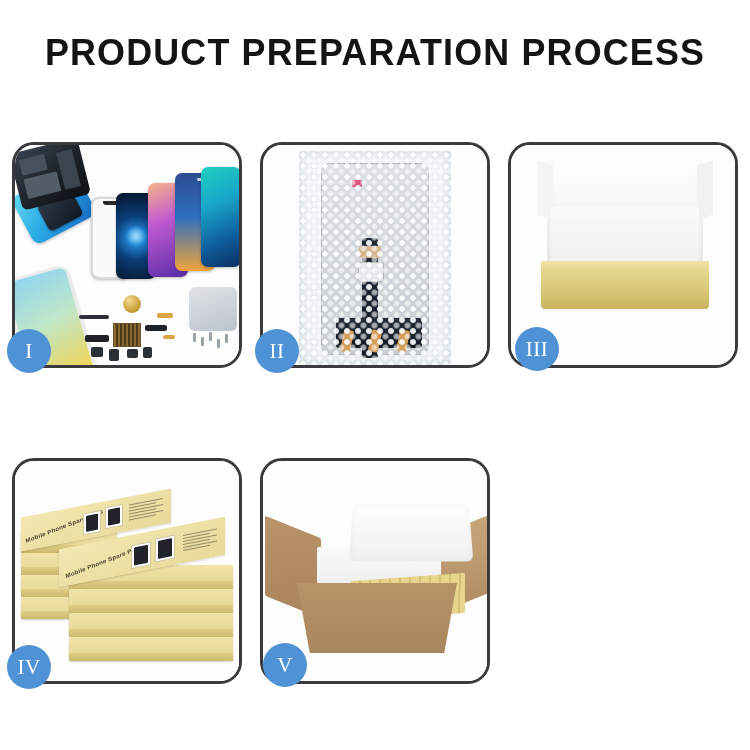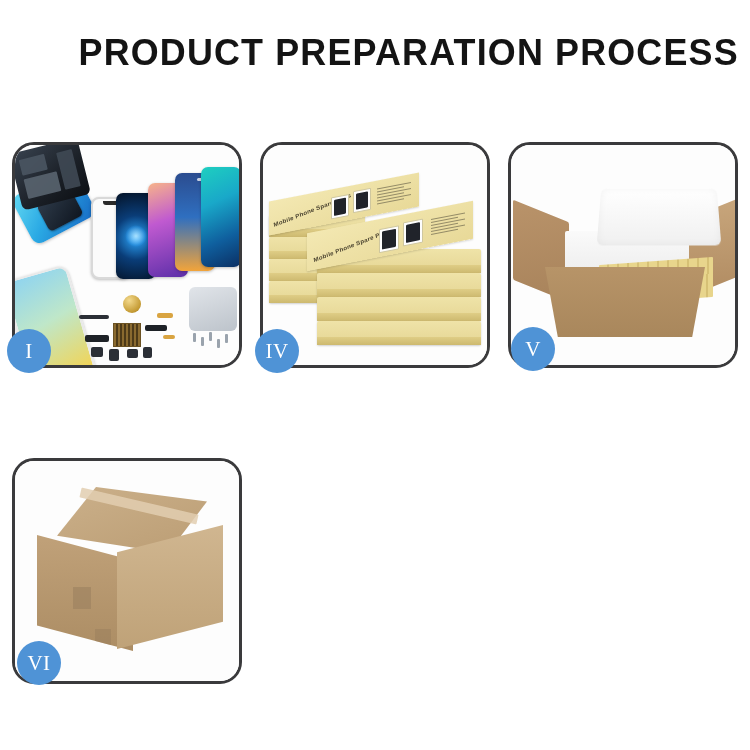--- a/index.html
+++ b/index.html
@@ -13,21 +13,21 @@
     font-family: "Liberation Sans", sans-serif;
     color: #111111;
     overflow: hidden;
     position: relative;
   }
 
   
   .header {
     width: 750px;
     padding-top: 34px;
-    text-align: right;
+    text-align: center;
   }
   .title {
     font-family: "Liberation Sans", sans-serif;
     font-size: 37px;
     font-weight: 700;
     letter-spacing: 1.2px;
     color: #141414;
     line-height: 1.05;
     white-space: nowrap;
     transform: scaleX(0.97);
@@ -415,21 +415,48 @@
             <i style="left:10px;top:6px"></i>
           <i style="left:18px;top:1px"></i>
             <i style="left:26px;top:8px"></i>
           <i style="left:34px;top:3px"></i>
         </div>
       </div>
     </div>
     <div class="badge">I</div>
   </div>
 
-
+  <div class="panel p2">
+    <div class="panel-inner">
+      <div class="bubble-bag">
+        <div class="screen-part">
+          <div class="pinkmark"></div>
+          <div class="flexcable"></div>
+          <div class="connector-row">
+            <i style="left:6px"></i>
+              <i style="left:34px"></i>
+              <i style="left:62px"></i>
+          </div>
+        </div>
+        <div class="bubbles"></div>
+        <div class="bubbles offset"></div>
+      </div>
+    </div>
+    <div class="badge">II</div>
+  </div>
+
+  <div class="panel p3">
+    <div class="panel-inner">
+      <div class="box3-lid"></div>
+      <div class="box3-foam"></div>
+      <div class="box3-inner"></div>
+      <div class="box3-tray"></div>
+    </div>
+    <div class="badge">III</div>
+  </div>
 
   <div class="panel p4">
     <div class="panel-inner">
       <div class="stack">
 
         <div class="kbox" style="left:0px;top:46px;width:96px;height:22px;">
             <div class="edge"></div>
           </div>
         <div class="kbox" style="left:0px;top:68px;width:96px;height:22px;">
             <div class="edge"></div>
@@ -503,28 +530,14 @@
         <div class="foamBox">
           <div class="foamLid"></div>
           <div class="ybars"></div>
         </div>
         <div class="cartonFront"></div>
       </div>
     </div>
     <div class="badge">V</div>
   </div>
 
-  <div class="panel p6">
-    <div class="panel-inner">
-      <div class="bigbox">
-        <div class="bb-top"></div>
-        <div class="bb-tape"></div>
-        <div class="bb-left">
-          <div class="bb-tab"></div>
-          <div class="bb-tab2"></div>
-        </div>
-        <div class="bb-right"></div>
-      </div>
-    </div>
-    <div class="badge">VI</div>
-  </div>
 
 </div>
 
 </body></html>

